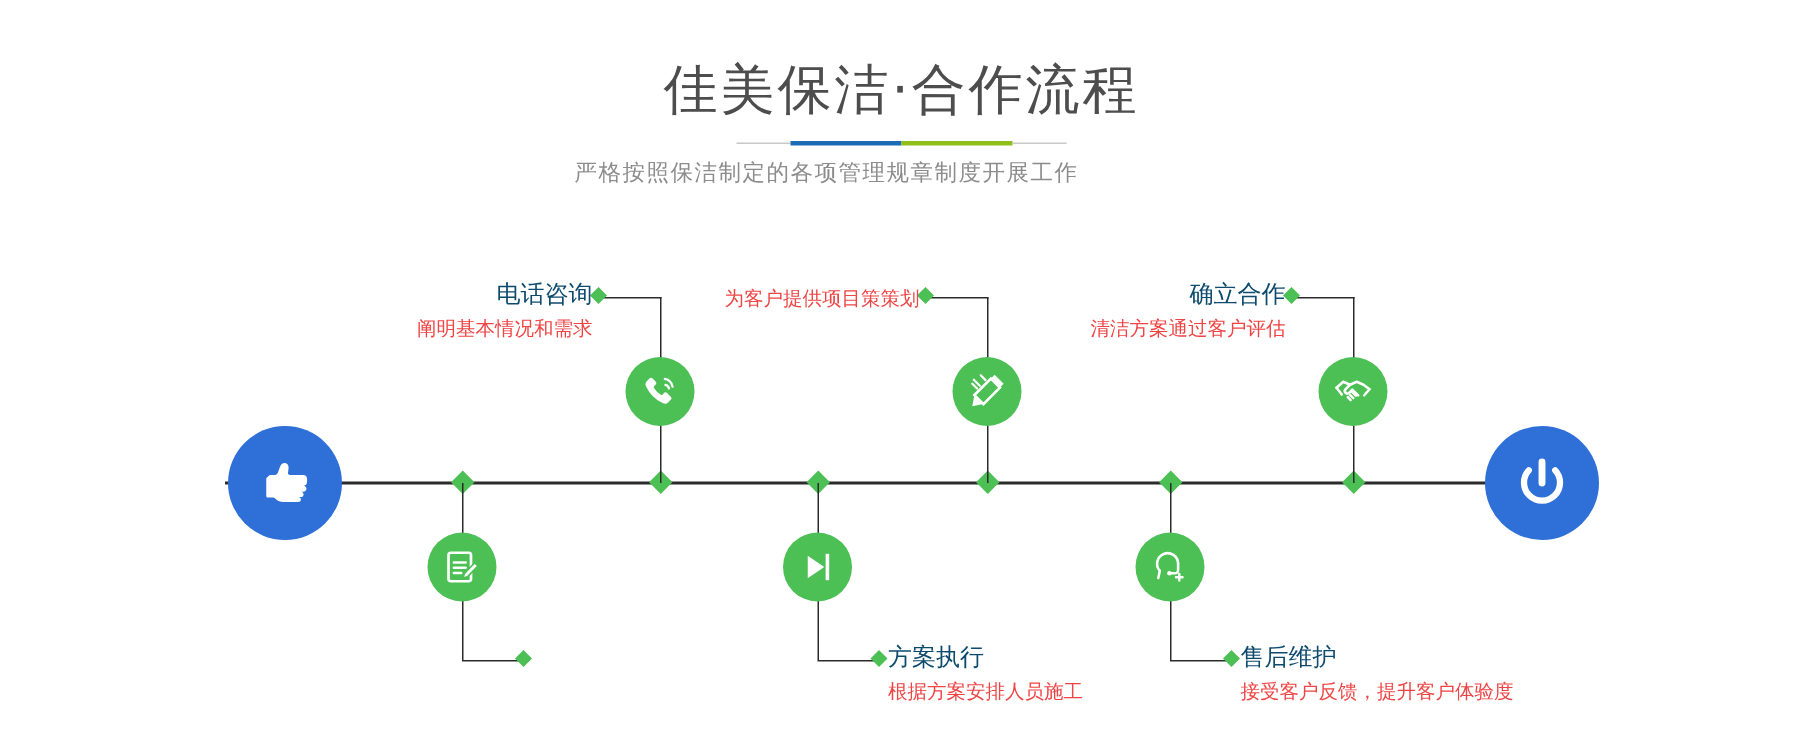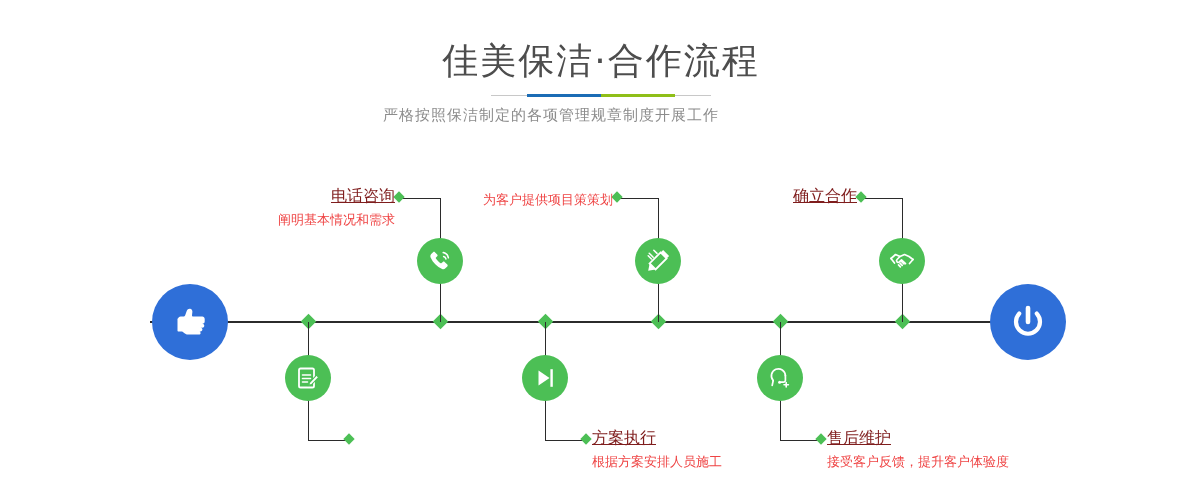--- a/index.html
+++ b/index.html
@@ -126,24 +126,23 @@
     height: 11px;
     background: #4cbf55;
     transform: rotate(45deg);
   }
 
   .label-block {
     position: absolute;
   }
   .label-block .lbl-title {
     font-size: 16px;
-    color: #7f1d1d;
+    color: #0c4a6e;
     line-height: 20px;
     white-space: nowrap;
-    text-decoration: underline;
   }
   .label-block .lbl-desc {
     font-size: 13px;
     color: #ef4444;
     line-height: 20px;
     margin-top: 4px;
     white-space: nowrap;
   }
   .label-block.above { text-align: right; }
   .label-block.below { text-align: left; }
@@ -258,20 +257,21 @@
     <svg width="28" height="28" viewBox="0 0 28 28">
       <path fill="none" stroke="#ffffff" stroke-width="1.7" stroke-linejoin="round" stroke-linecap="round" d="M3 11.5 L7.5 7.5 L12 9.5 L16.5 7.5 L21 9.5 L25 12.5"></path>
       <path fill="none" stroke="#ffffff" stroke-width="1.7" stroke-linejoin="round" stroke-linecap="round" d="M12 9.5 L9 12.5 a1.7 1.7 0 0 0 2.4 2.4 L13.5 12.8 L17.5 16.6"></path>
       <path fill="none" stroke="#ffffff" stroke-width="1.7" stroke-linecap="round" d="M13.5 14.4 L16 16.8 M12 16.2 L14.2 18.4 M10.5 17.8 L12.4 19.8"></path>
       <path fill="none" stroke="#ffffff" stroke-width="1.7" stroke-linejoin="round" stroke-linecap="round" d="M3 11.5 L6.5 16 M25 12.5 L21.5 16.5"></path>
     </svg>
   </div>
 
   <div class="label-block above" style="left:630px; top:186px; width:227px;">
     <div class="lbl-title">确立合作</div>
+    <div class="lbl-desc">清洁方案通过客户评估</div>
   </div>
 
   <div class="diamond" style="left: 775px; top: 316px; background: rgb(76, 191, 85);"></div>
   <div class="connector vert" style="left: 780px; top: 322px; height: 118px; background: rgb(43, 43, 43);"></div>
   <div class="connector horiz" style="left: 780px; top: 440px; width: 41px; background: rgb(43, 43, 43);"></div>
   <div class="diamond" style="left: 817px; top: 435px; width: 8px; height: 8px; background: rgb(76, 191, 85);"></div>
 
   <div class="step-node" style="left:757px; top:355px; background:#4cbf55;">
     <svg width="26" height="26" viewBox="0 0 26 26">
       <path fill="none" stroke="#ffffff" stroke-width="1.7" stroke-linecap="round" d="M6.2 15.5 A7 7 0 1 1 18.4 10.6"></path>

